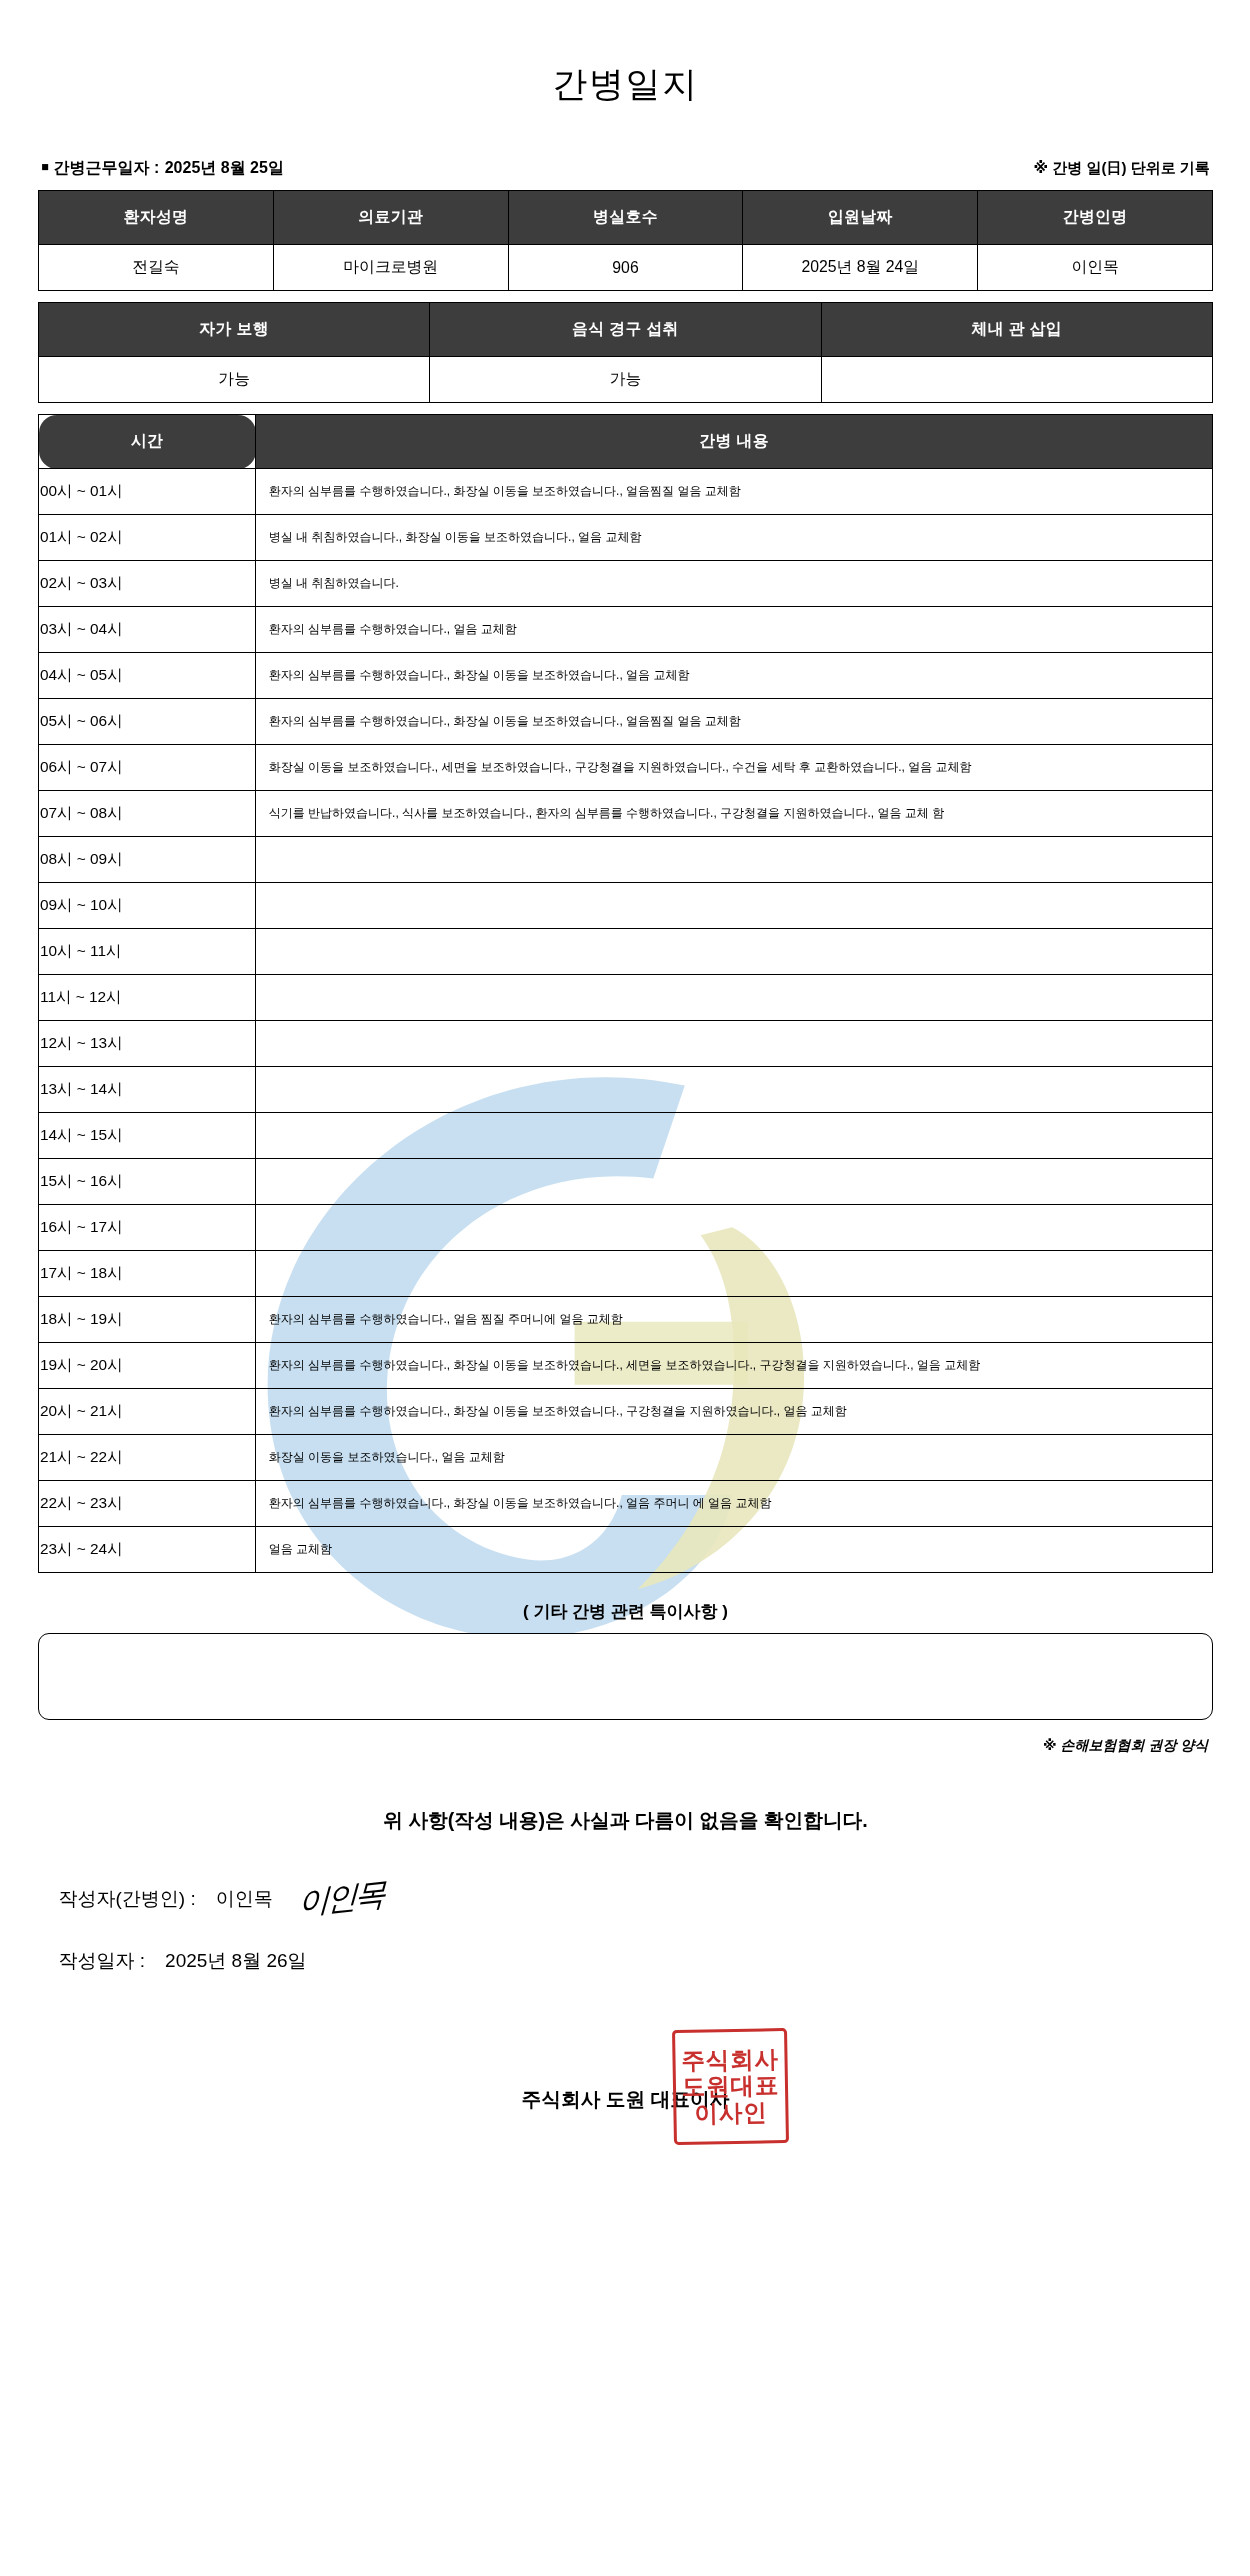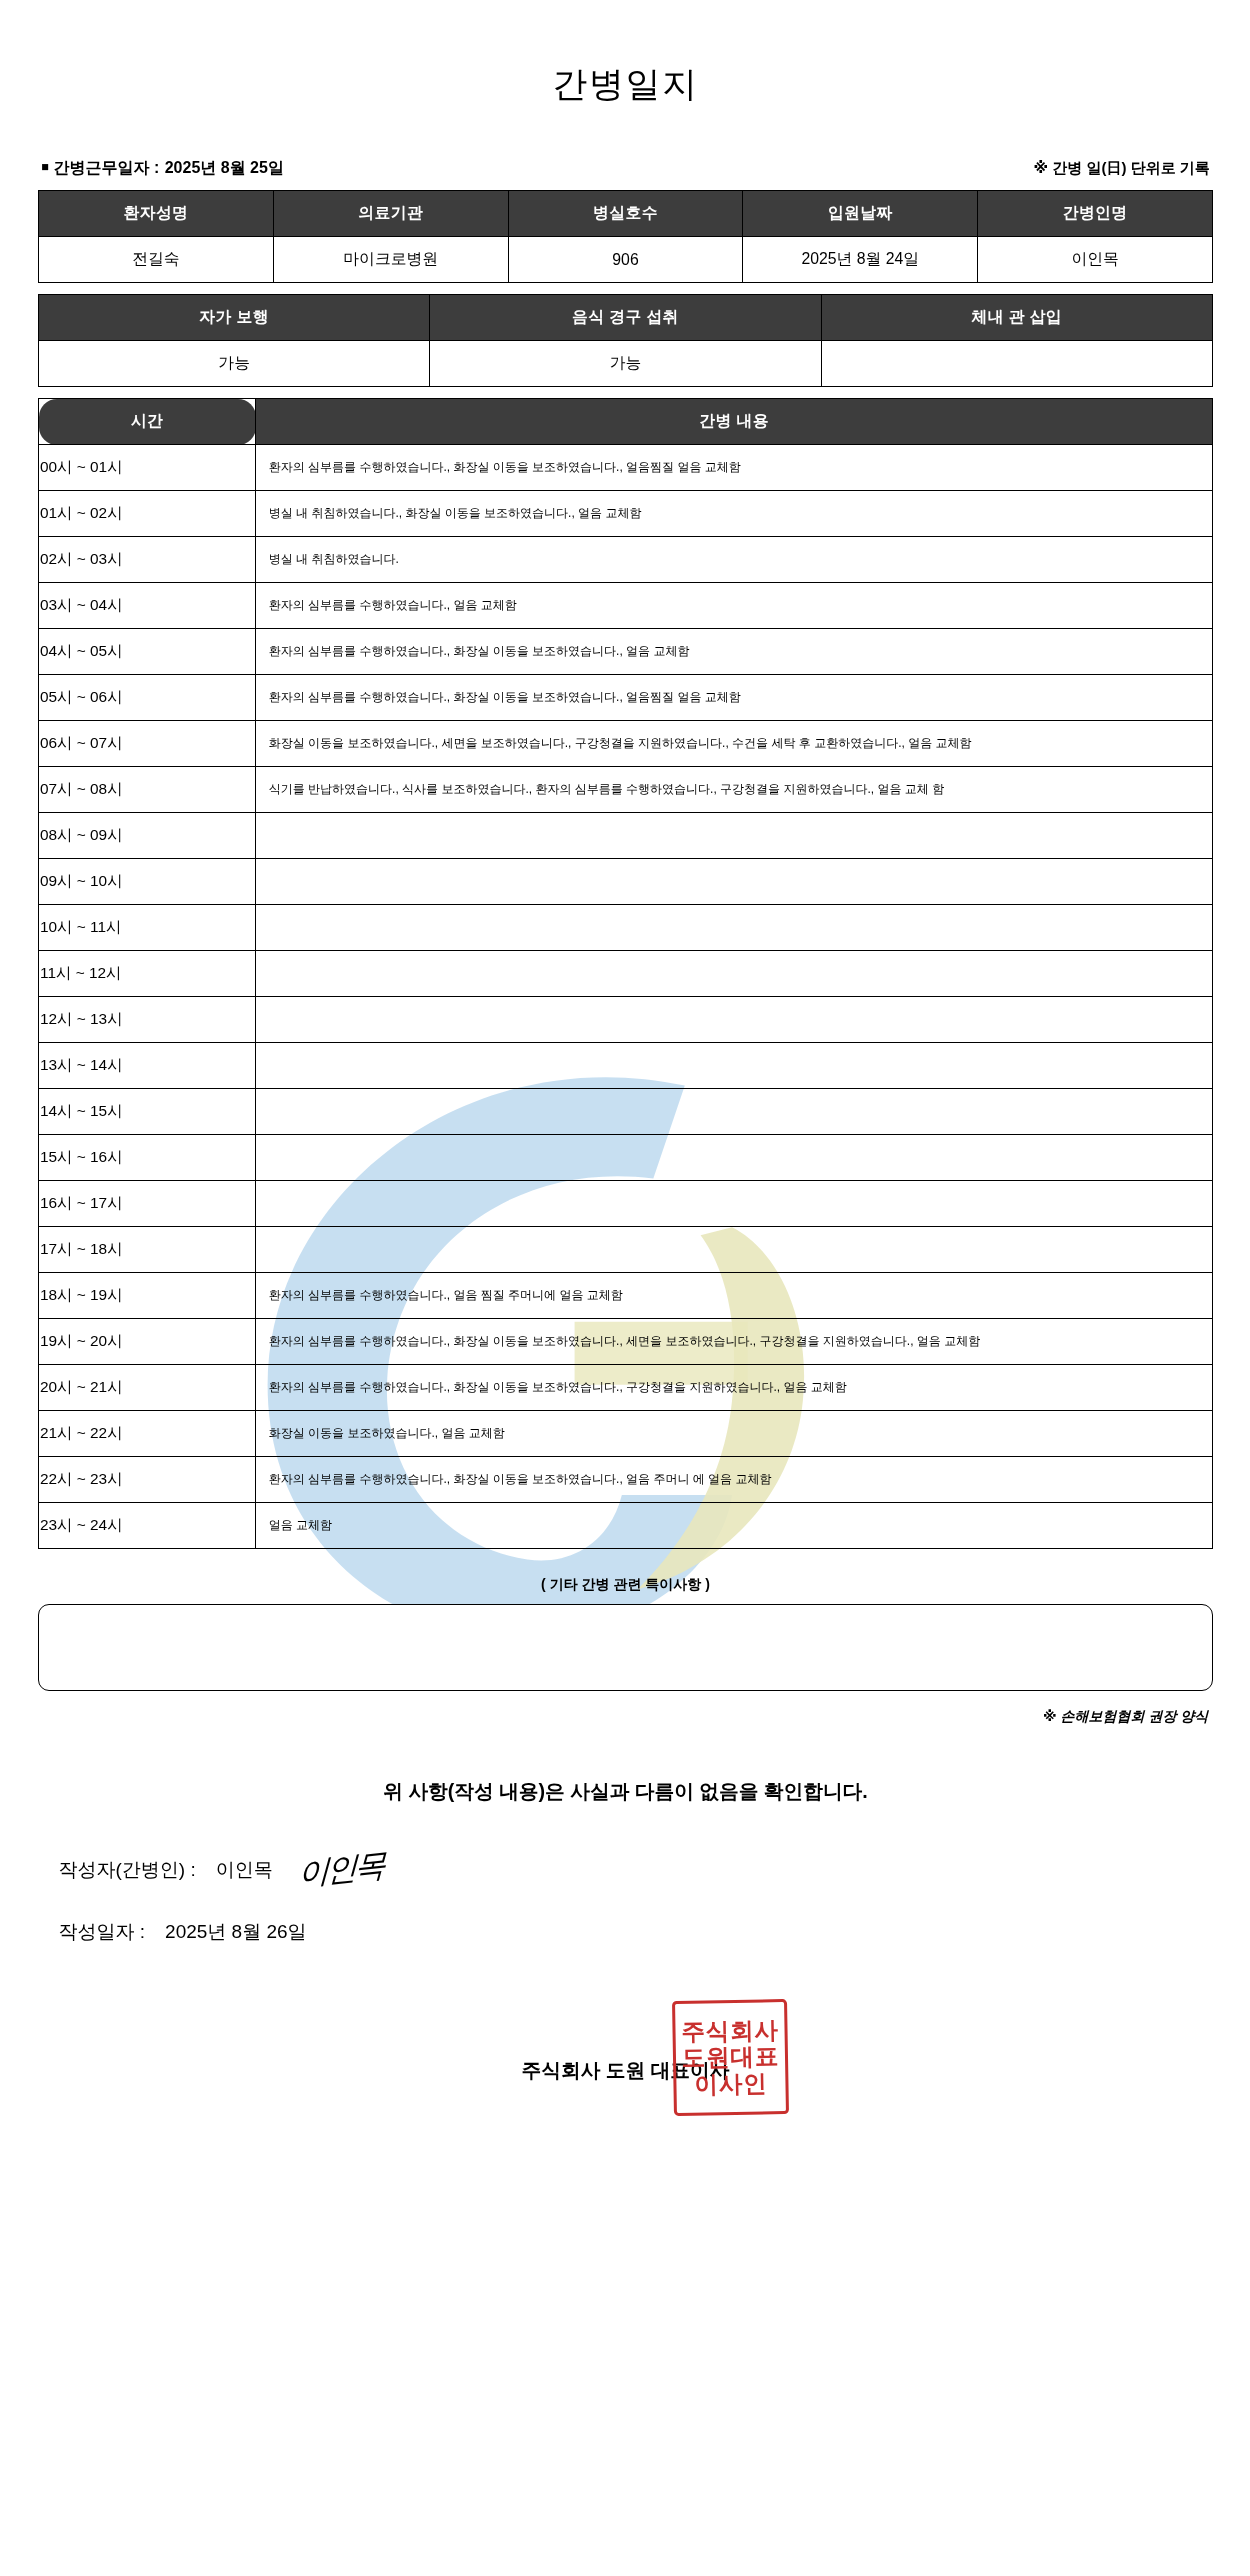--- a/index.html
+++ b/index.html
@@ -74,21 +74,21 @@
   .tbl-main th, .tbl-main td,
   .tbl-care th, .tbl-care td,
   .tbl-log th, .tbl-log td {
     border: 1.3px solid #000;
   }
   th {
     background: #3d3d3d;
     color: #ffffff;
     font-size: 15.8px;
     font-weight: bold;
-    height: 46px;
+    height: 54px;
     text-align: center;
     letter-spacing: 0.4px;
   }
   td {
     font-size: 15.8px;
     height: 46px;
     text-align: center;
     background: #fff;
   }
 
@@ -106,21 +106,21 @@
     padding: 7px 12.6px;
     font-size: 12px;
     line-height: 1.55;
     background: transparent;
   }
   .tbl-log td.time-cell { background: transparent; }
   .tbl-log tr.empty-row td { height: 46px; }
 
   .notes-title {
     text-align: center;
-    font-size: 14px;
+    font-size: 17px;
     font-weight: bold;
     margin-top: 27px;
   }
   .notes-box {
     margin-top: 9.5px;
     height: 87px;
     border: 1.3px solid #000;
     border-radius: 11px;
     background: #fff;
   }

